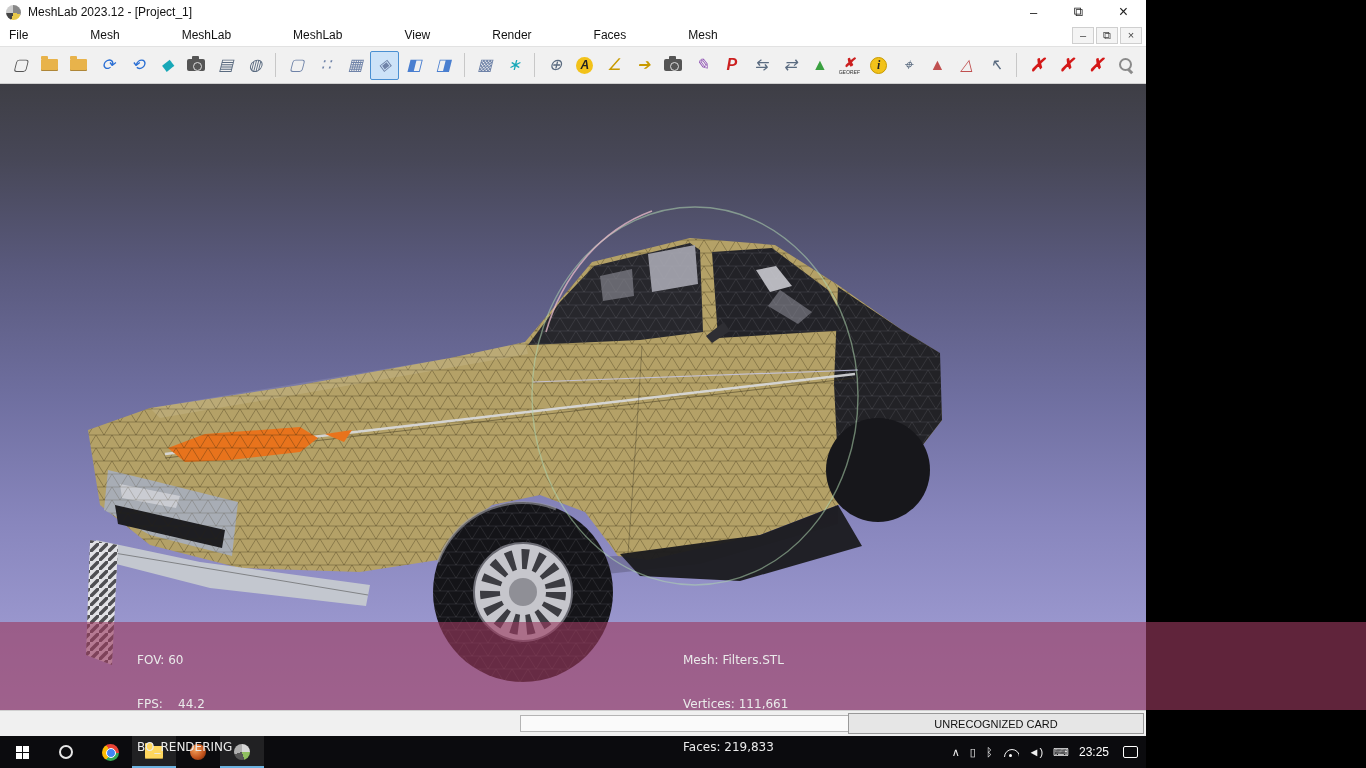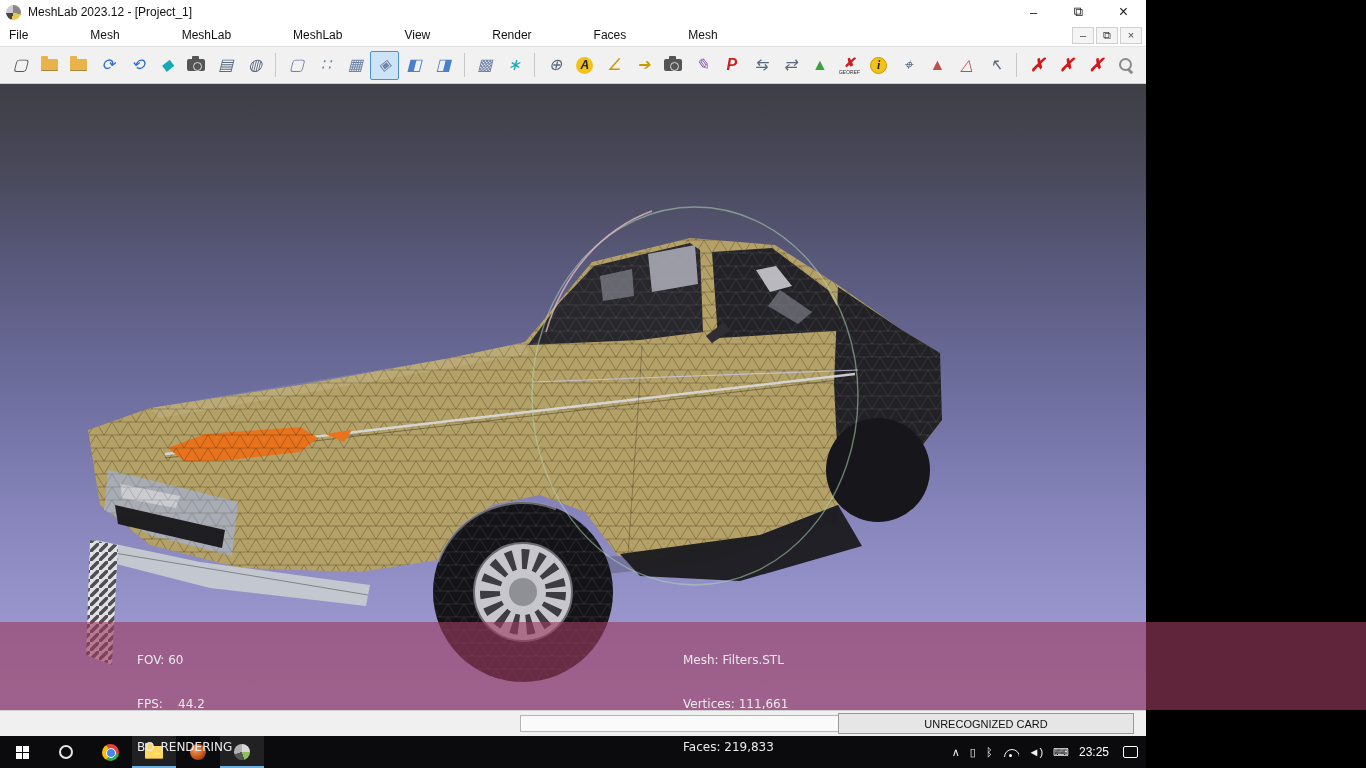--- a/index.html
+++ b/index.html
@@ -69,21 +69,21 @@
   .viewport svg { position: absolute; left: 0; top: 0; }
   .hud { position: absolute; font-size: 12px; line-height: 14.5px; color: #eaeaea;
     white-space: pre; z-index: 2; font-family: "DejaVu Sans", sans-serif; }
   .hud-left { left: 137px; top: 540px; }
   .hud-right { left: 683px; top: 540px; }
 
   
   .statusbar { height: 26px; background: #f0f0f0; position: relative; border-top: 1px solid #d0d0d0; }
   .progress-box { position: absolute; left: 520px; top: 4px; width: 516px; height: 17px;
     border: 1px solid #b4b4b4; background: #fafafa; }
-  .card-btn { position: absolute; right: 12px; top: 2px; width: 296px; height: 21px;
+  .card-btn { position: absolute; right: 2px; top: 2px; width: 296px; height: 21px;
     border: 1px solid #999; background: #e6e6e6; font-size: 11px; color: #111;
     display: flex; align-items: center; justify-content: center; margin-left: 40px; }
 
   
   .taskbar { height: 32px; background: #0b0b0e; display: flex; align-items: center; color: #fff; }
   .tk { width: 44px; height: 32px; display: flex; align-items: center; justify-content: center; }
   .tk.active { background: rgba(255,255,255,.09); box-shadow: inset 0 -2px 0 #6cb2e0; }
   .icon-win { width: 6px; height: 6px; background: #fff;
     box-shadow: 7px 0 0 #fff, 0 7px 0 #fff, 7px 7px 0 #fff; margin: 0 7px 7px 0; }
   .icon-ring { width: 14px; height: 14px; border: 2px solid #e6e6e6; border-radius: 50%; }

